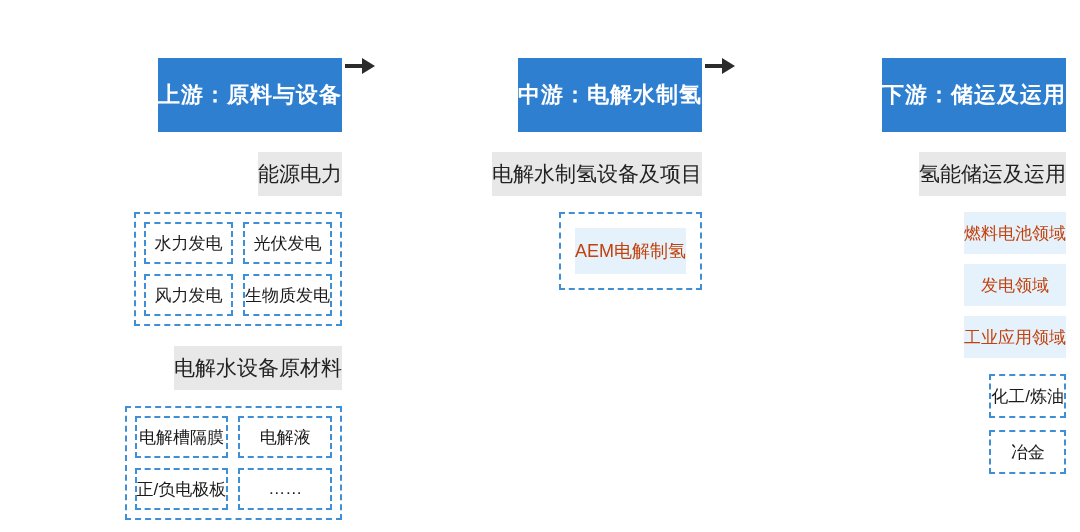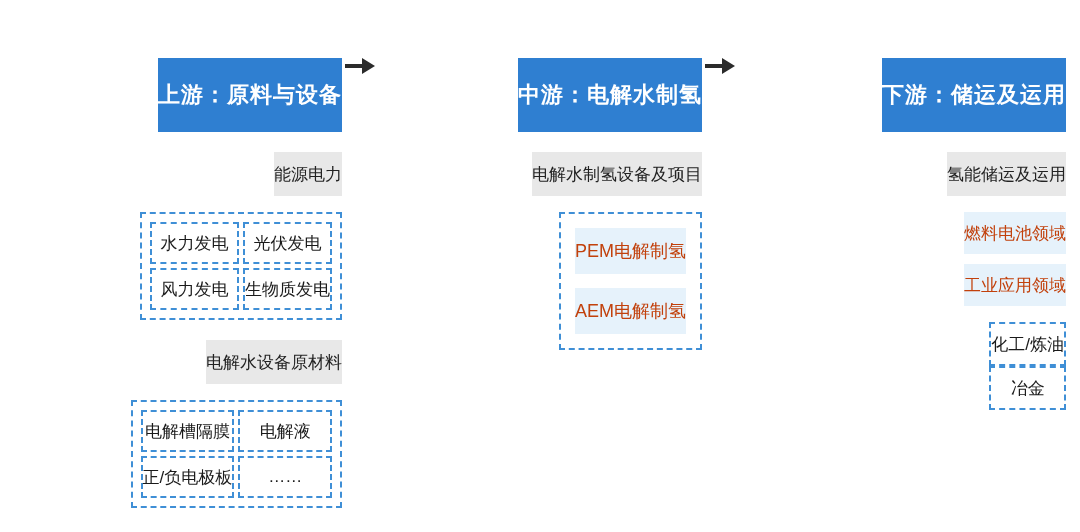--- a/index.html
+++ b/index.html
@@ -79,34 +79,34 @@
   }
 
   .section-title {
     margin-top: 20px;
     height: 44px;
     background: #e8e8e8;
     color: #222222;
     display: flex;
     align-items: center;
     justify-content: center;
-    font-size: 17px;
+    font-size: 21px;
   }
 
   .dashed-group {
     margin-top: 16px;
     border: 2px dashed #3f8fd6;
     padding: 8px;
     box-sizing: border-box;
   }
 
   .grid2 {
     display: grid;
     grid-template-columns: 1fr 1fr;
-    gap: 4px;
+    gap: 10px;
   }
 
   .dashed-cell {
     border: 2px dashed #3f8fd6;
     background: #ffffff;
     height: 42px;
     display: flex;
     align-items: center;
     justify-content: center;
     font-size: 17px;
@@ -139,20 +139,21 @@
     margin-top: 16px;
     display: flex;
     flex-direction: column;
     gap: 10px;
   }
   .down-list .blue-item { height: 42px; font-size: 17px; }
   .down-dashed-list {
     margin-top: 16px;
     display: flex;
     flex-direction: column;
+    gap: 12px;
   }
   .down-dashed-list .dashed-cell { height: 44px; }
 </style>
 </head>
 <body>
 
 <div class="canvas">
 
   <div class="column col-up">
     <div class="header-bar">上游：原料与设备</div>
@@ -186,39 +187,39 @@
       <div class="head"></div>
     </div>
   </div>
 
   <div class="column col-mid">
     <div class="header-bar">中游：电解水制氢</div>
 
     <div class="section-title">电解水制氢设备及项目</div>
 
     <div class="mid-group">
-      <div class="blue-item">PEM电解制氢</div>
       <div class="blue-item">AEM电解制氢</div>
     </div>
   </div>
 
   <div class="arrow-cell">
     <div class="arrow">
       <div class="shaft"></div>
       <div class="head"></div>
     </div>
   </div>
 
   <div class="column col-down">
     <div class="header-bar">下游：储运及运用</div>
 
     <div class="section-title">氢能储运及运用</div>
 
     <div class="down-list">
       <div class="blue-item">燃料电池领域</div>
+      <div class="blue-item">发电领域</div>
       <div class="blue-item">工业应用领域</div>
     </div>
 
     <div class="down-dashed-list">
       <div class="dashed-cell">化工/炼油</div>
       <div class="dashed-cell">冶金</div>
     </div>
   </div>
 
 </div>

